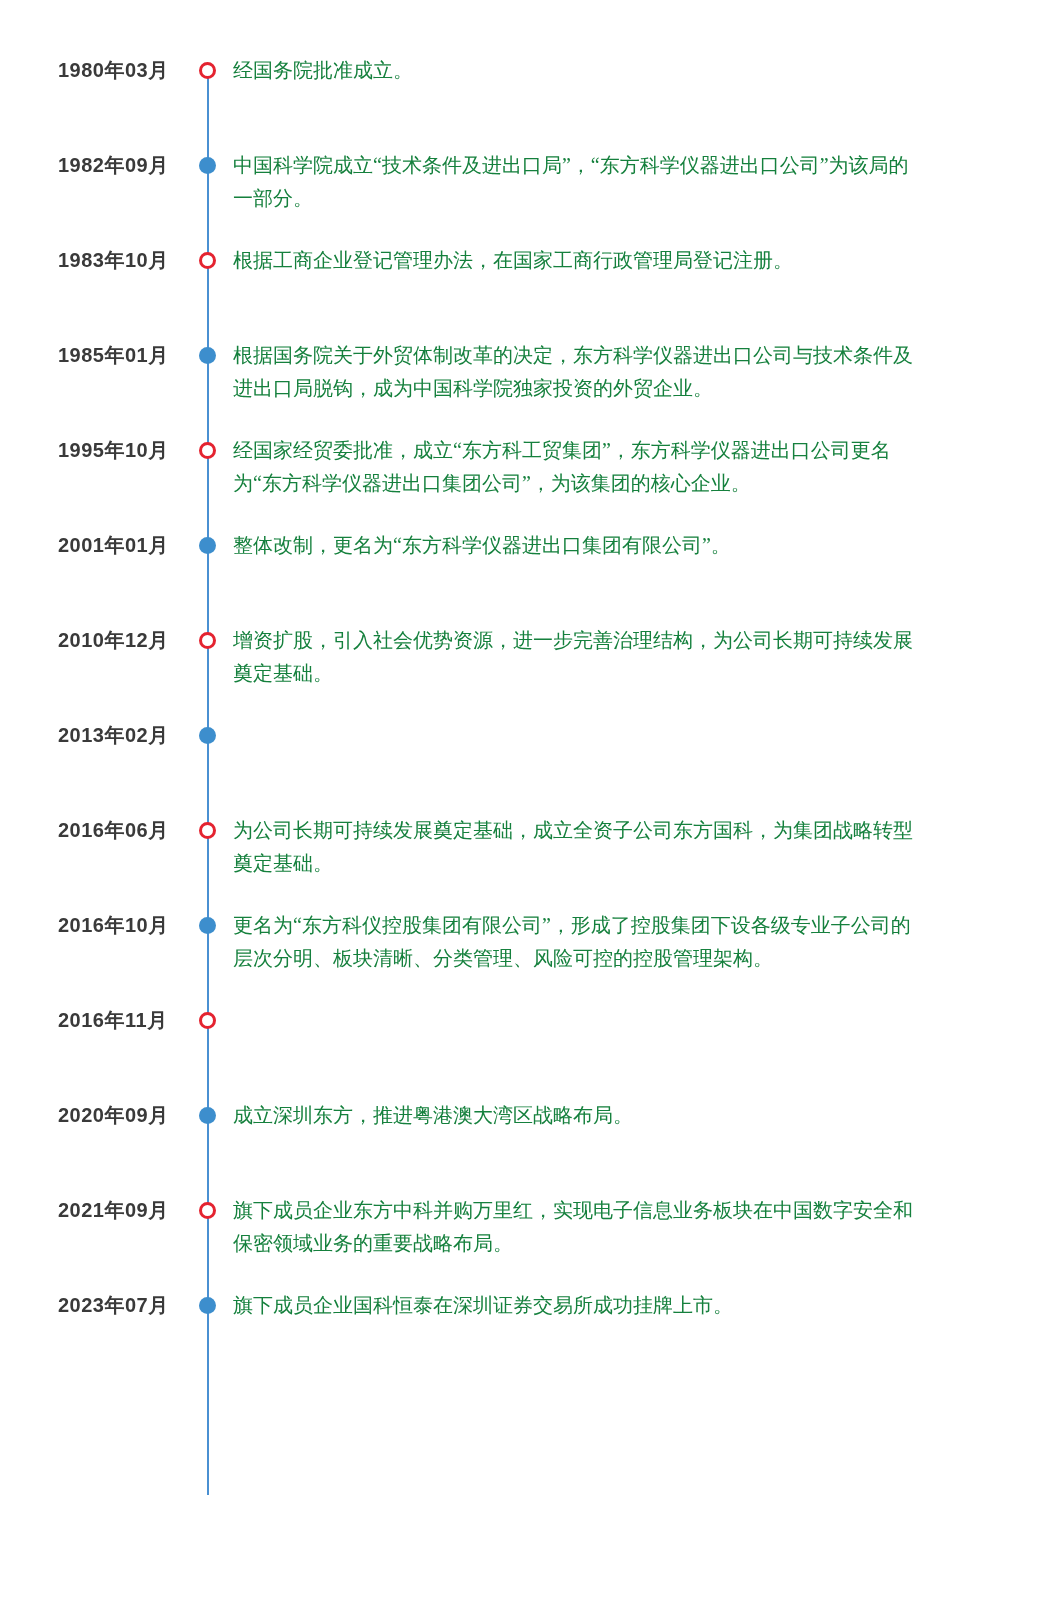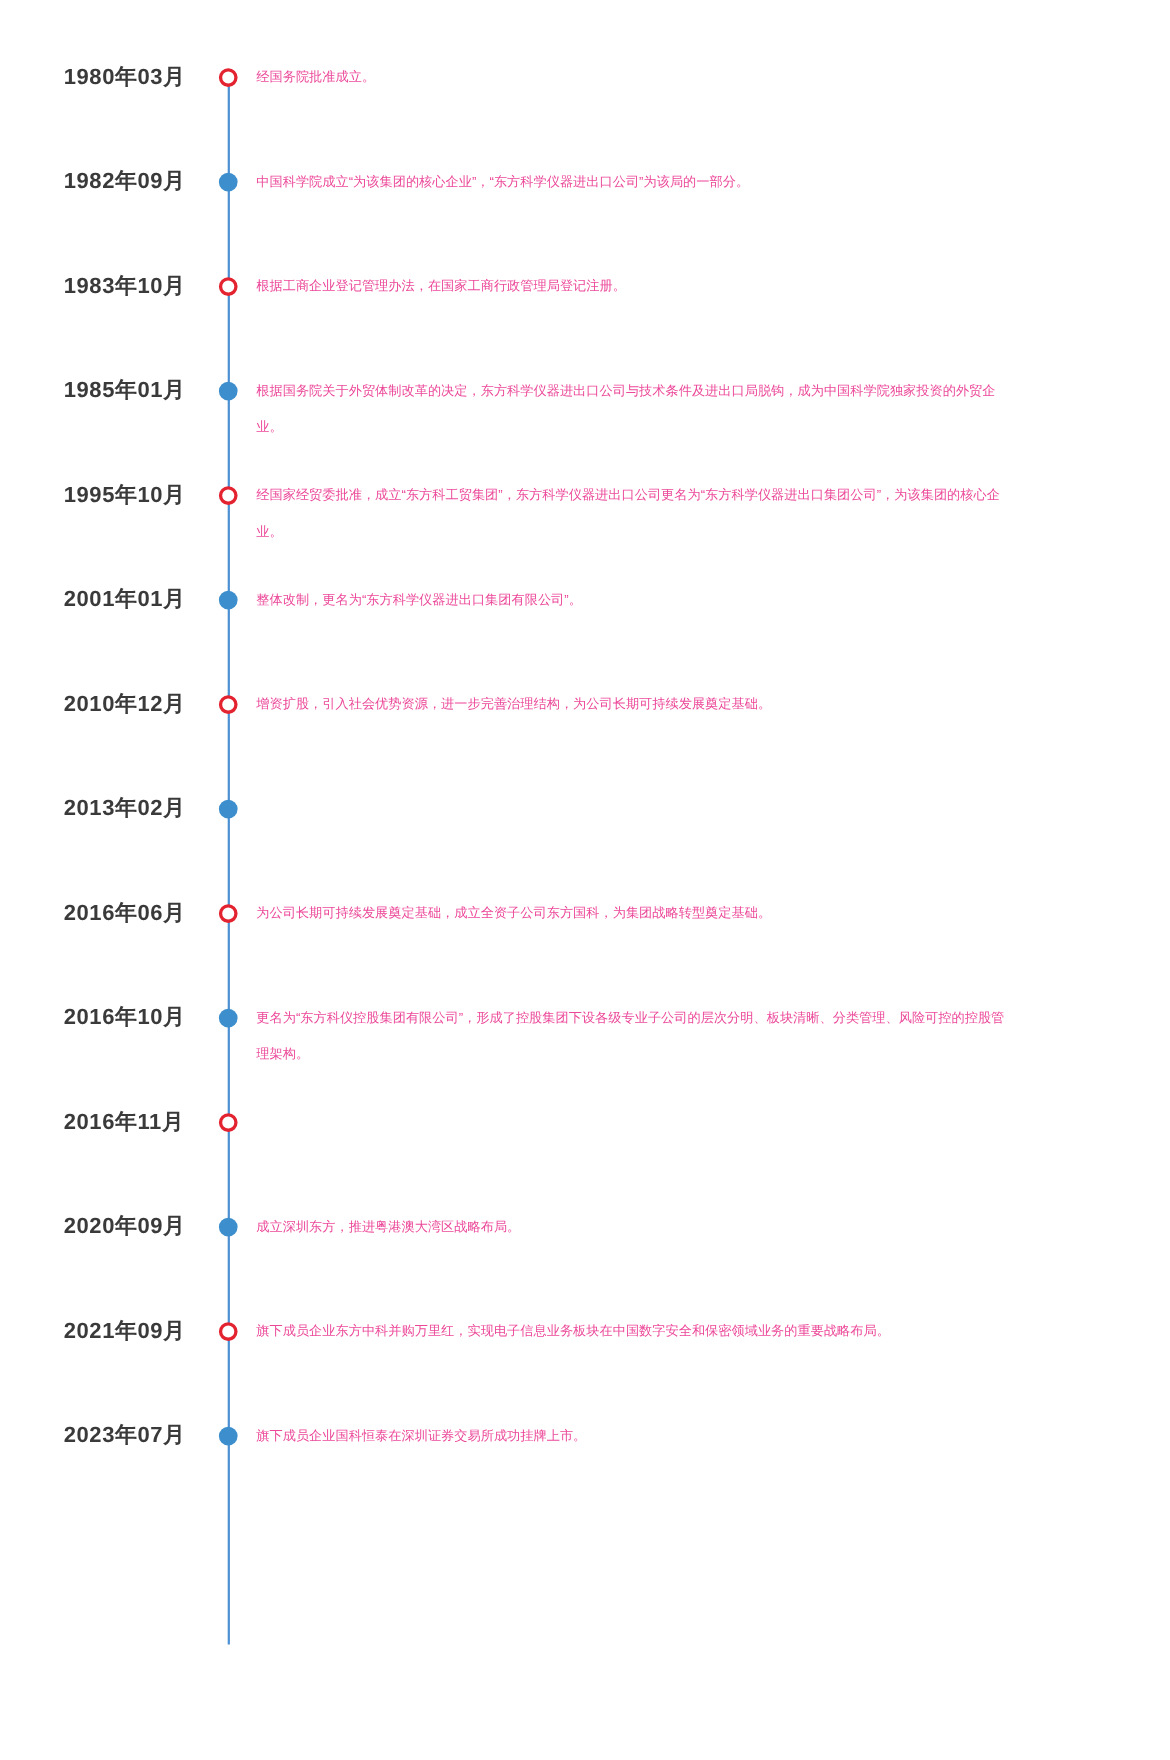--- a/index.html
+++ b/index.html
@@ -68,42 +68,43 @@
     width: 17px;
     height: 17px;
     background: #ffffff;
     border: 3px solid var(--dot-hollow-color, #e42330);
   }
   .desc {
     position: absolute;
     left: 233px;
     top: -4px;
     width: 680px;
-    font-size: 12px;
+    font-size: 20px;
     line-height: 33px;
-    color: #ec4899;
+    color: #15803d;
     word-break: break-all;
+    font-family: Liberation Serif, serif;
   }
 </style>
 </head>
 <body>
 
 <div class="timeline">
   <div class="axis-line"></div>
   <div class="entries" id="entries">
   <div class="entry">
     <div class="date">1980年03月</div>
     <span class="dot hollow"></span>
     <div class="desc">经国务院批准成立。</div>
   </div>
 
   <div class="entry">
     <div class="date">1982年09月</div>
     <span class="dot filled"></span>
-    <div class="desc">中国科学院成立“为该集团的核心企业”，“东方科学仪器进出口公司”为该局的一部分。</div>
+    <div class="desc">中国科学院成立“技术条件及进出口局”，“东方科学仪器进出口公司”为该局的一部分。</div>
   </div>
 
   <div class="entry">
     <div class="date">1983年10月</div>
     <span class="dot hollow"></span>
     <div class="desc">根据工商企业登记管理办法，在国家工商行政管理局登记注册。</div>
   </div>
 
   <div class="entry">
     <div class="date">1985年01月</div>

